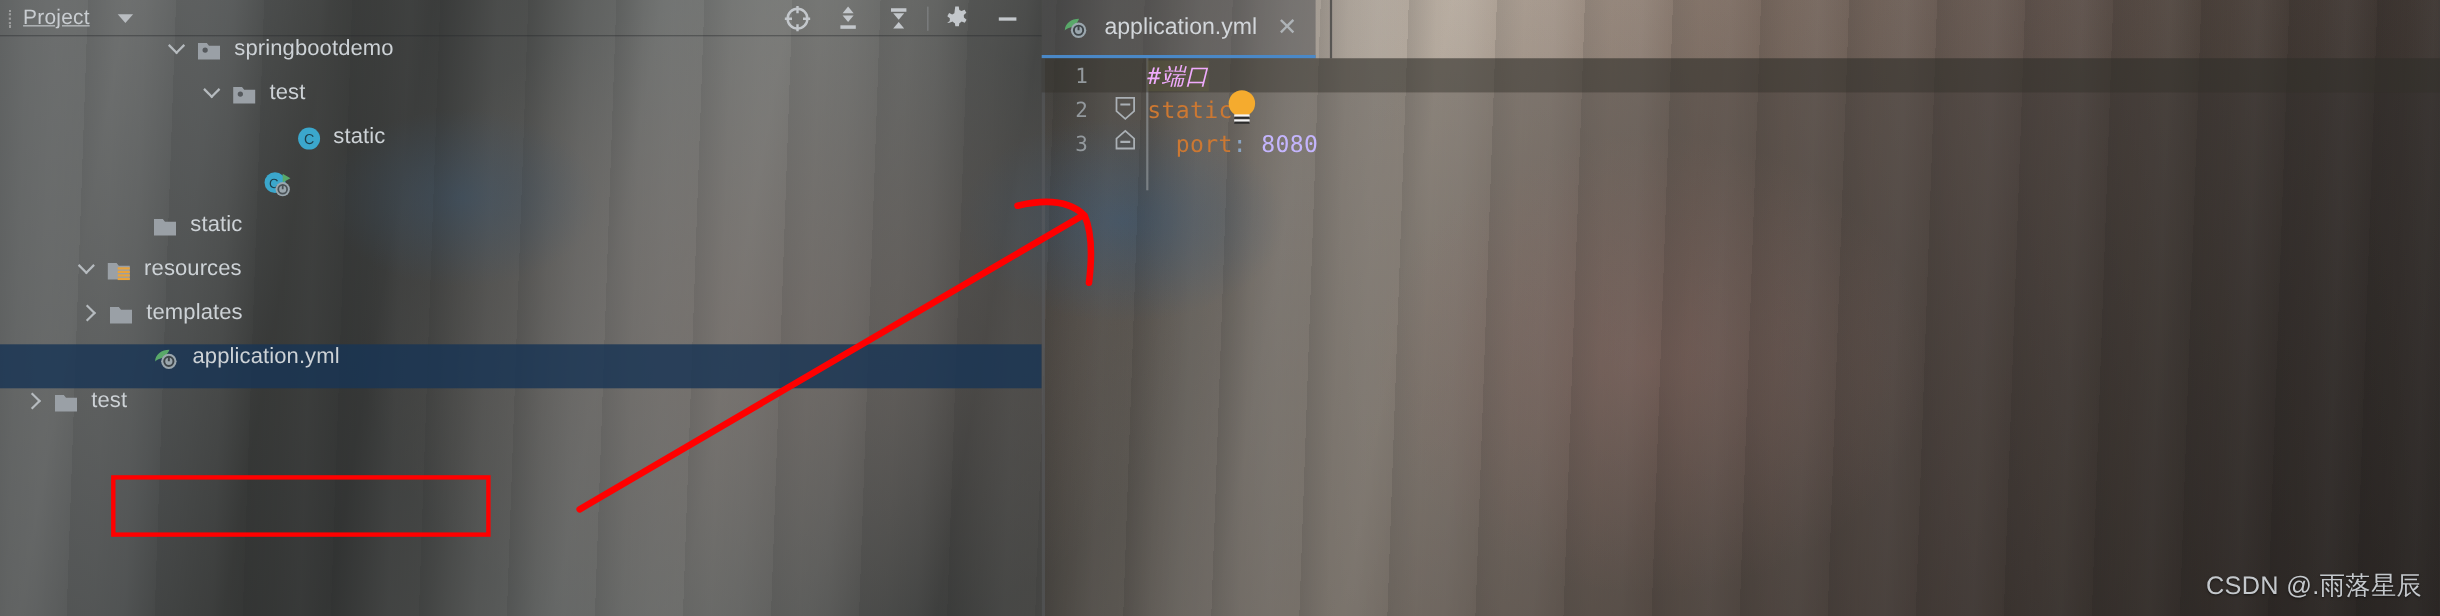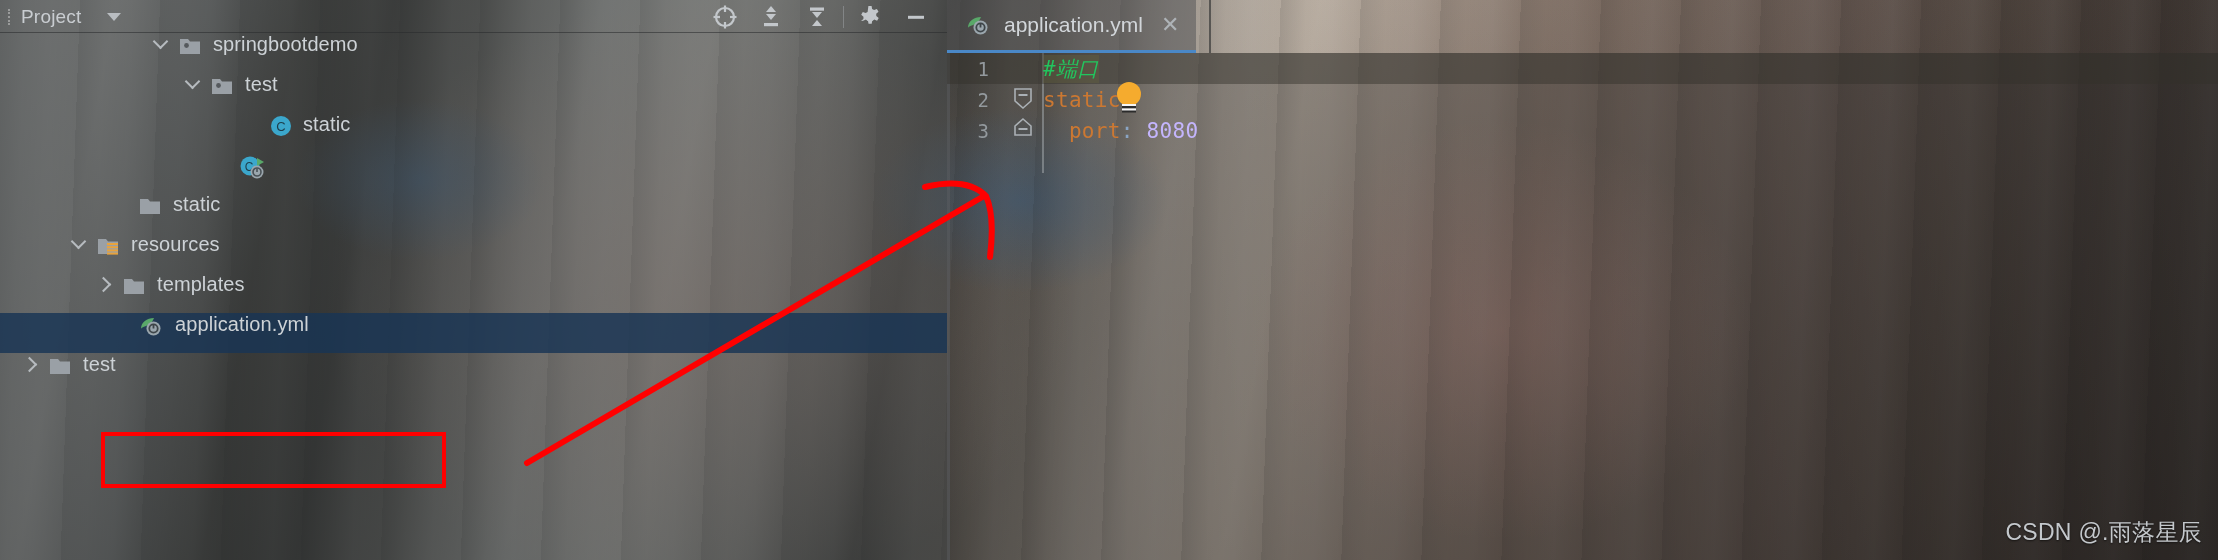--- a/index.html
+++ b/index.html
@@ -67,20 +67,21 @@
   }
   #project-grip {
     width: 4px; height: 16px;
     border-left: 2px dotted rgba(200,200,200,0.55);
   }
   .panel-title {
     font-size: 19px;
     color: #c9cdd1;
     letter-spacing: .2px;
     white-space: nowrap;
+    text-decoration: underline;
   }
   #project-combo-arrow {
     width: 0; height: 0;
     border-left: 7px solid transparent;
     border-right: 7px solid transparent;
     border-top: 8px solid #b9bdc1;
     margin-left: 16px;
   }
 
   #project-toolbar {
@@ -204,21 +205,21 @@
     width: 40px; flex: 0 0 40px;
     position: relative;
     height: 31px;
   }
   .code-text {
     font-family: "DejaVu Sans Mono", monospace;
     font-size: 21px;
     white-space: pre;
     letter-spacing: .3px;
   }
-  .tok-comment { color: #22c55e; font-style: italic; background: rgba(108,107,62,0.30); }
+  .tok-comment { color: #f0abfc; font-style: italic; background: rgba(108,107,62,0.30); }
   .tok-key { color: #cc7832; }
   .tok-colon { color: #8aa5c4; }
   .tok-num { color: #c4b5fd; }
 
   
   #fold-guide {
     position: absolute;
     left: 95px; top: 0; width: 2px; height: 120px;
     background: rgba(160,165,170,0.55);
   }
@@ -368,21 +369,21 @@
         <svg class="ico" width="26" height="26" viewBox="0 0 26 26">
           <path fill="#9aa0a6" d="M2 6h8l2 2.6h10V21H2z"></path>
           <rect x="11" y="10" width="11" height="2" fill="#e8a33d"></rect>
           <rect x="11" y="13.2" width="11" height="2" fill="#e8a33d"></rect>
           <rect x="11" y="16.4" width="11" height="2" fill="#e8a33d"></rect>
           <rect x="11" y="19.6" width="11" height="2" fill="#e8a33d"></rect>
         </svg>
         <span class="tree-label">resources</span>
       </div>
 
-      <div class="tree-row" style="padding-left:94px">
+      <div class="tree-row" style="padding-left:70px">
         <span class="twisty right"></span>
         <svg class="ico" width="26" height="26" viewBox="0 0 26 26">
           <path fill="#9aa0a6" d="M2 6h8l2 2.6h10V21H2z"></path>
         </svg>
         <span class="tree-label">templates</span>
       </div>
 
       <div class="tree-row selected" style="padding-left:110px">
         <span class="twisty none"></span>
         <svg class="ico" width="28" height="26" viewBox="0 0 28 26">

